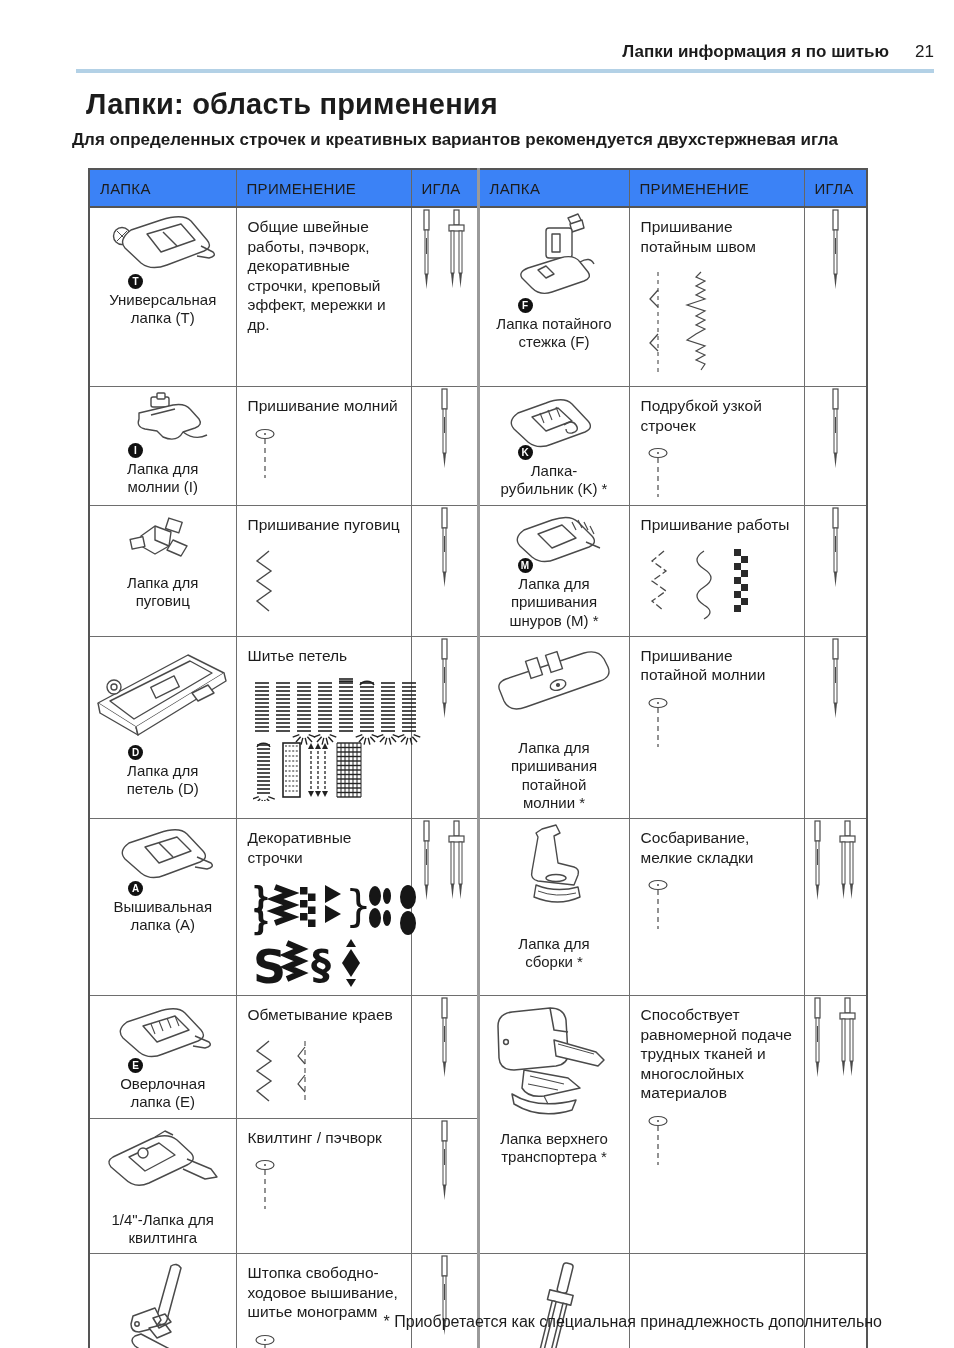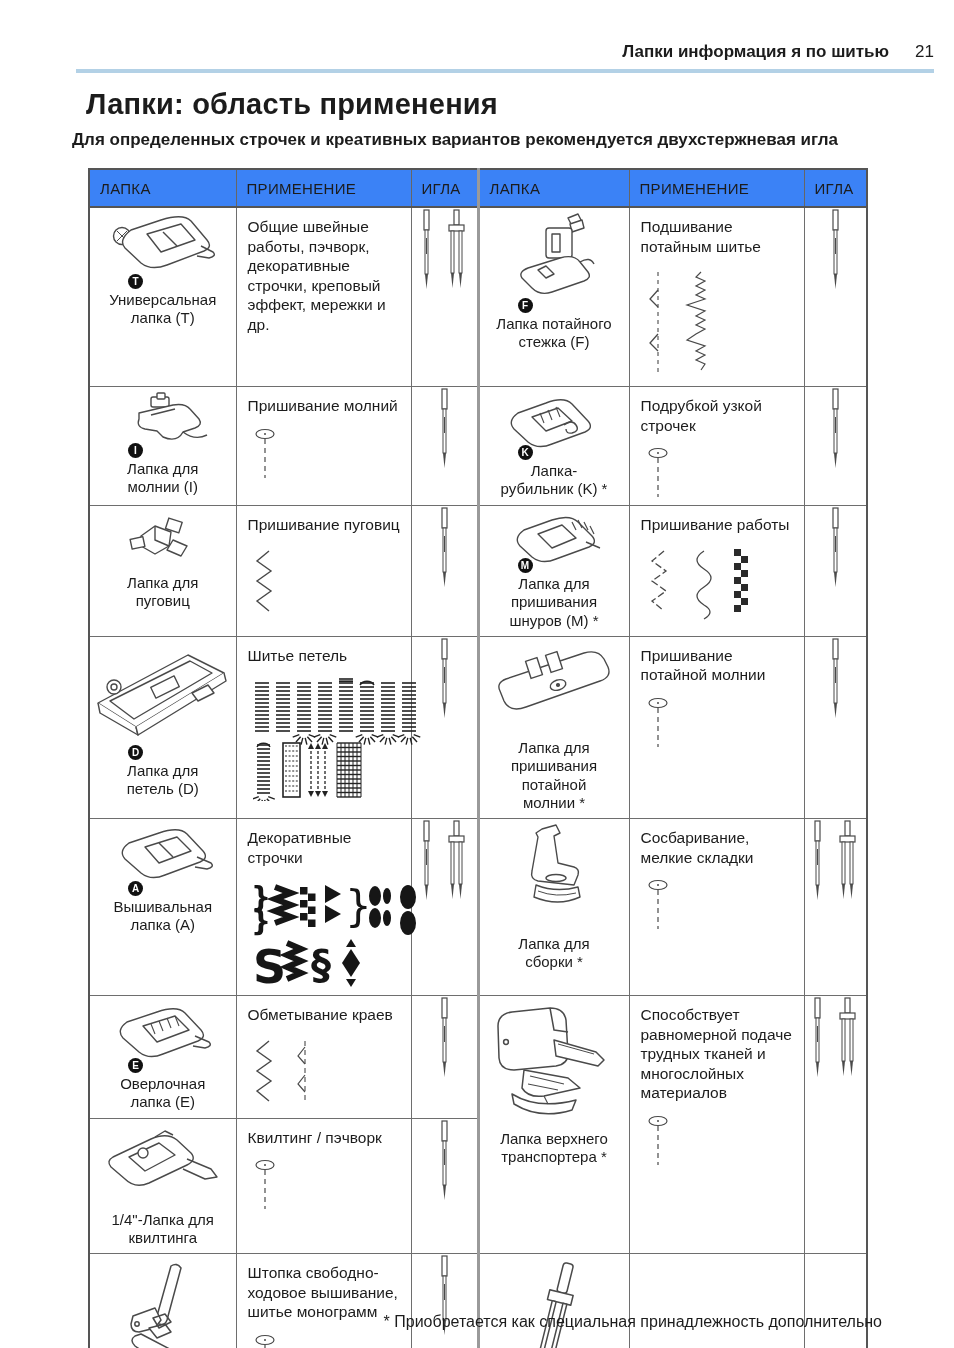--- a/index.html
+++ b/index.html
@@ -124,21 +124,21 @@
     <path d="M44 58 L52 54 L60 62 L52 66 Z" fill="none"></path>
     <path d="M86 50 Q96 44 100 52" fill="none"></path>
                   </g>
                 </svg>
               </div>
               <div class="badge">F</div>
               <div class="foot-label">Лапка потайного стежка (F)</div>
             </div>
           </td>
           <td>
-            <div class="app-text">Подшивание потайным шитье</div>
+            <div class="app-text">Пришивание потайным швом</div>
             <div class="app-icons">
               <span>
                 <svg width="20" height="110" viewBox="0 0 20 110">
     <line x1="12" y1="4" x2="12" y2="104" stroke="#4a4a4a" stroke-width="1.1" stroke-dasharray="4 4"></line>
     <polyline points="12,22 4,31 12,39" fill="none" stroke="#4a4a4a" stroke-width="1.3"></polyline>
     <polyline points="12,66 4,75 12,83" fill="none" stroke="#4a4a4a" stroke-width="1.3"></polyline>
                 </svg>
               </span>
               <span>
                 <svg width="30" height="114" viewBox="0 0 30 114">

